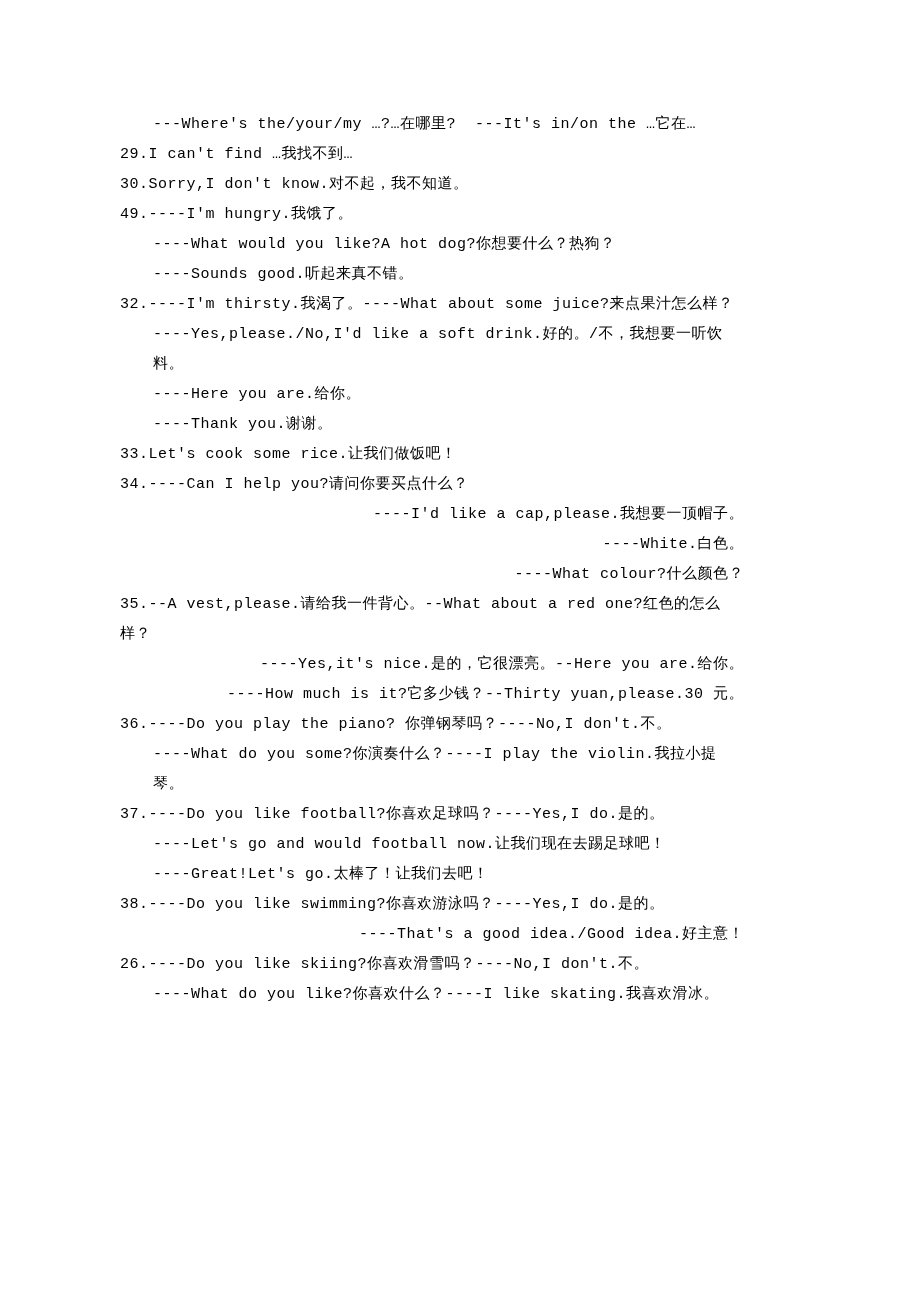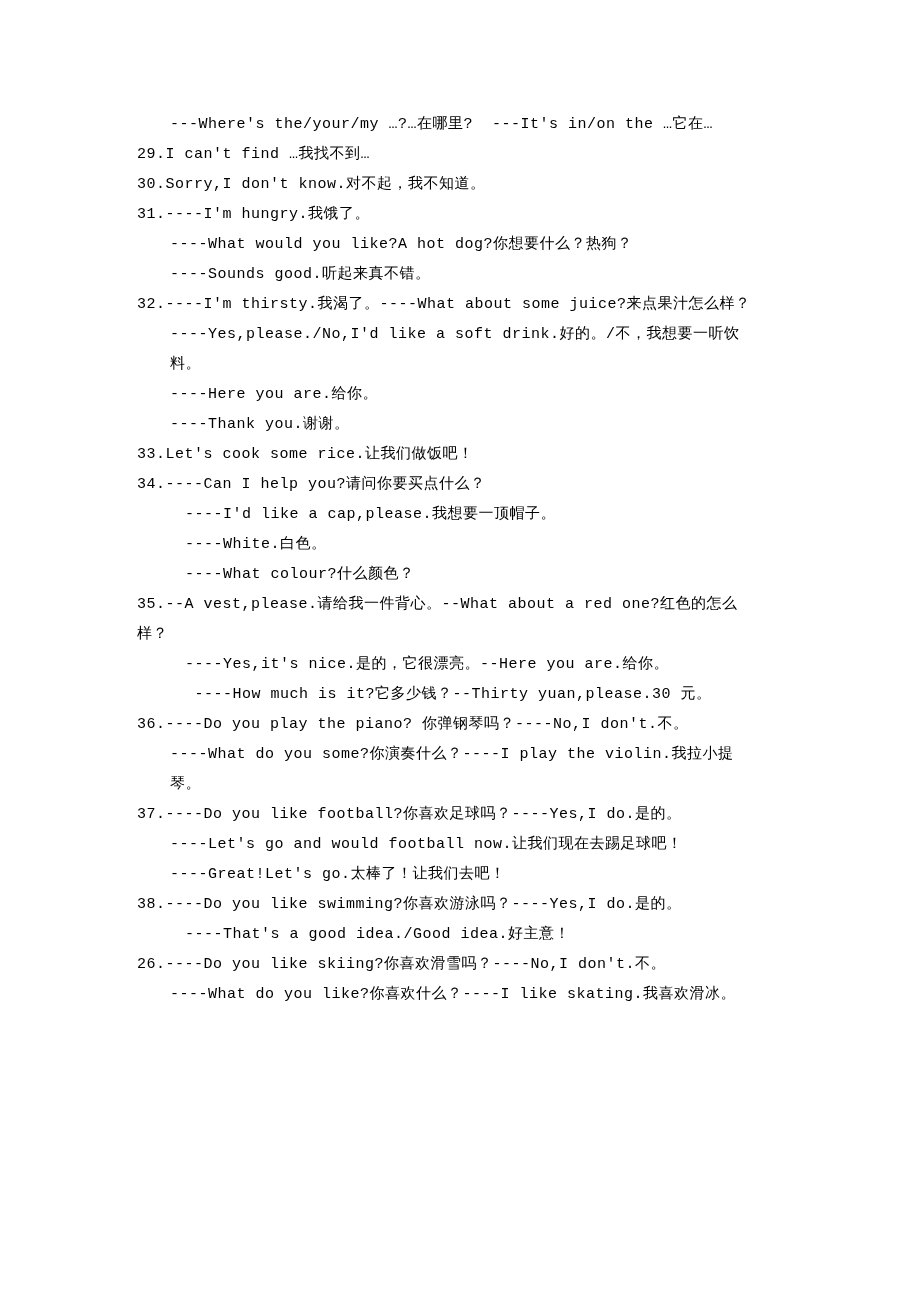--- a/index.html
+++ b/index.html
@@ -9,38 +9,37 @@
     font-family: "SimSun", "宋体", "Courier New", monospace;
     font-size: 15px;
     line-height: 2.0;
     color: #000000;
   }
   .page {
     width: 864px;
     min-height: 1302px;
     box-sizing: border-box;
     padding: 110px 120px 0 120px;
-    margin-left: 17px;
   }
   .line {
     white-space: pre-wrap;
     letter-spacing: 0.5px;
   }
   .indent1 { padding-left: 2.2em; }
-  .indent2 { padding-left: 3.2em; }
+  .indent2 { padding-left: 3.2em; text-align: right; }
 </style>
 </head>
 <body>
 
 <div class="page">
   <div id="content">
       <div class="line indent1">---Where's the/your/my …?…在哪里?  ---It's in/on the …它在…</div>
       <div class="line ">29.I can't find …我找不到…</div>
       <div class="line ">30.Sorry,I don't know.对不起，我不知道。</div>
-      <div class="line ">31.----I'm hungry.我饿了。</div>
+      <div class="line ">49.----I'm hungry.我饿了。</div>
       <div class="line indent1">----What would you like?A hot dog?你想要什么？热狗？</div>
       <div class="line indent1">----Sounds good.听起来真不错。</div>
       <div class="line ">32.----I'm thirsty.我渴了。----What about some juice?来点果汁怎么样？</div>
       <div class="line indent1">----Yes,please./No,I'd like a soft drink.好的。/不，我想要一听饮料。</div>
       <div class="line indent1">----Here you are.给你。</div>
       <div class="line indent1">----Thank you.谢谢。</div>
       <div class="line ">33.Let's cook some rice.让我们做饭吧！</div>
       <div class="line ">34.----Can I help you?请问你要买点什么？</div>
       <div class="line indent2">----I'd like a cap,please.我想要一顶帽子。</div>
       <div class="line indent2">----White.白色。</div>

